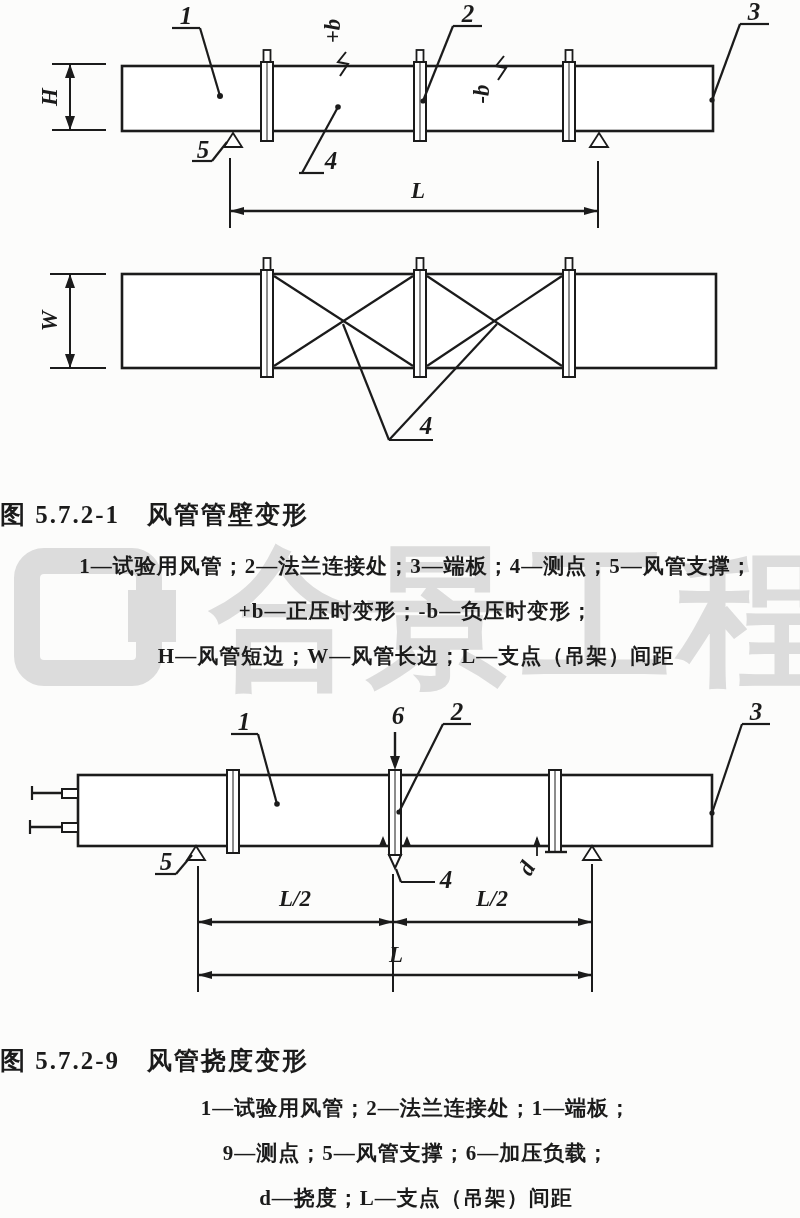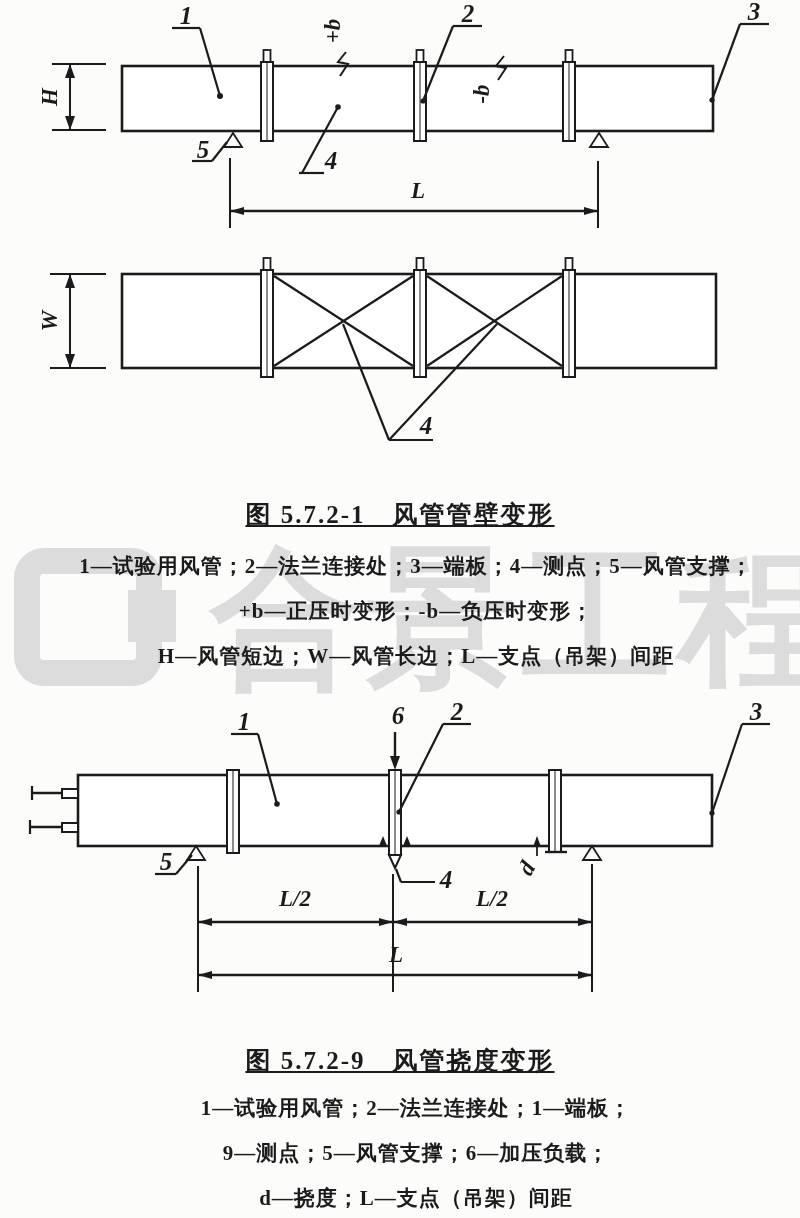--- a/index.html
+++ b/index.html
@@ -7,24 +7,23 @@
     width:800px;height:1218px;position:relative;overflow:hidden;
     background:#fcfcfb;
     font-family:"Liberation Serif", serif;
     color:#1b1b1b;
   }
   .abs{position:absolute;}
   svg text{fill:#1b1b1b;}
   .num{font:bold italic 25px "Liberation Serif", serif;}
   .dimletter{font:bold italic 23px "Liberation Serif", serif;}
   .caption{
-    width:800px;text-align:center;
+    width:800px;text-align:left;
     font:bold 25px "Liberation Serif", serif;
     letter-spacing:2px;
-    text-decoration:underline;
   }
   .legend{
     width:800px;text-align:center;
     font:bold 21px "Liberation Serif", serif;
     letter-spacing:1px;
     padding-left:16px;
   }
   .legend div{height:45px;line-height:45px;}
   
   .wm{overflow:hidden;z-index:0;padding-left:20px;}

